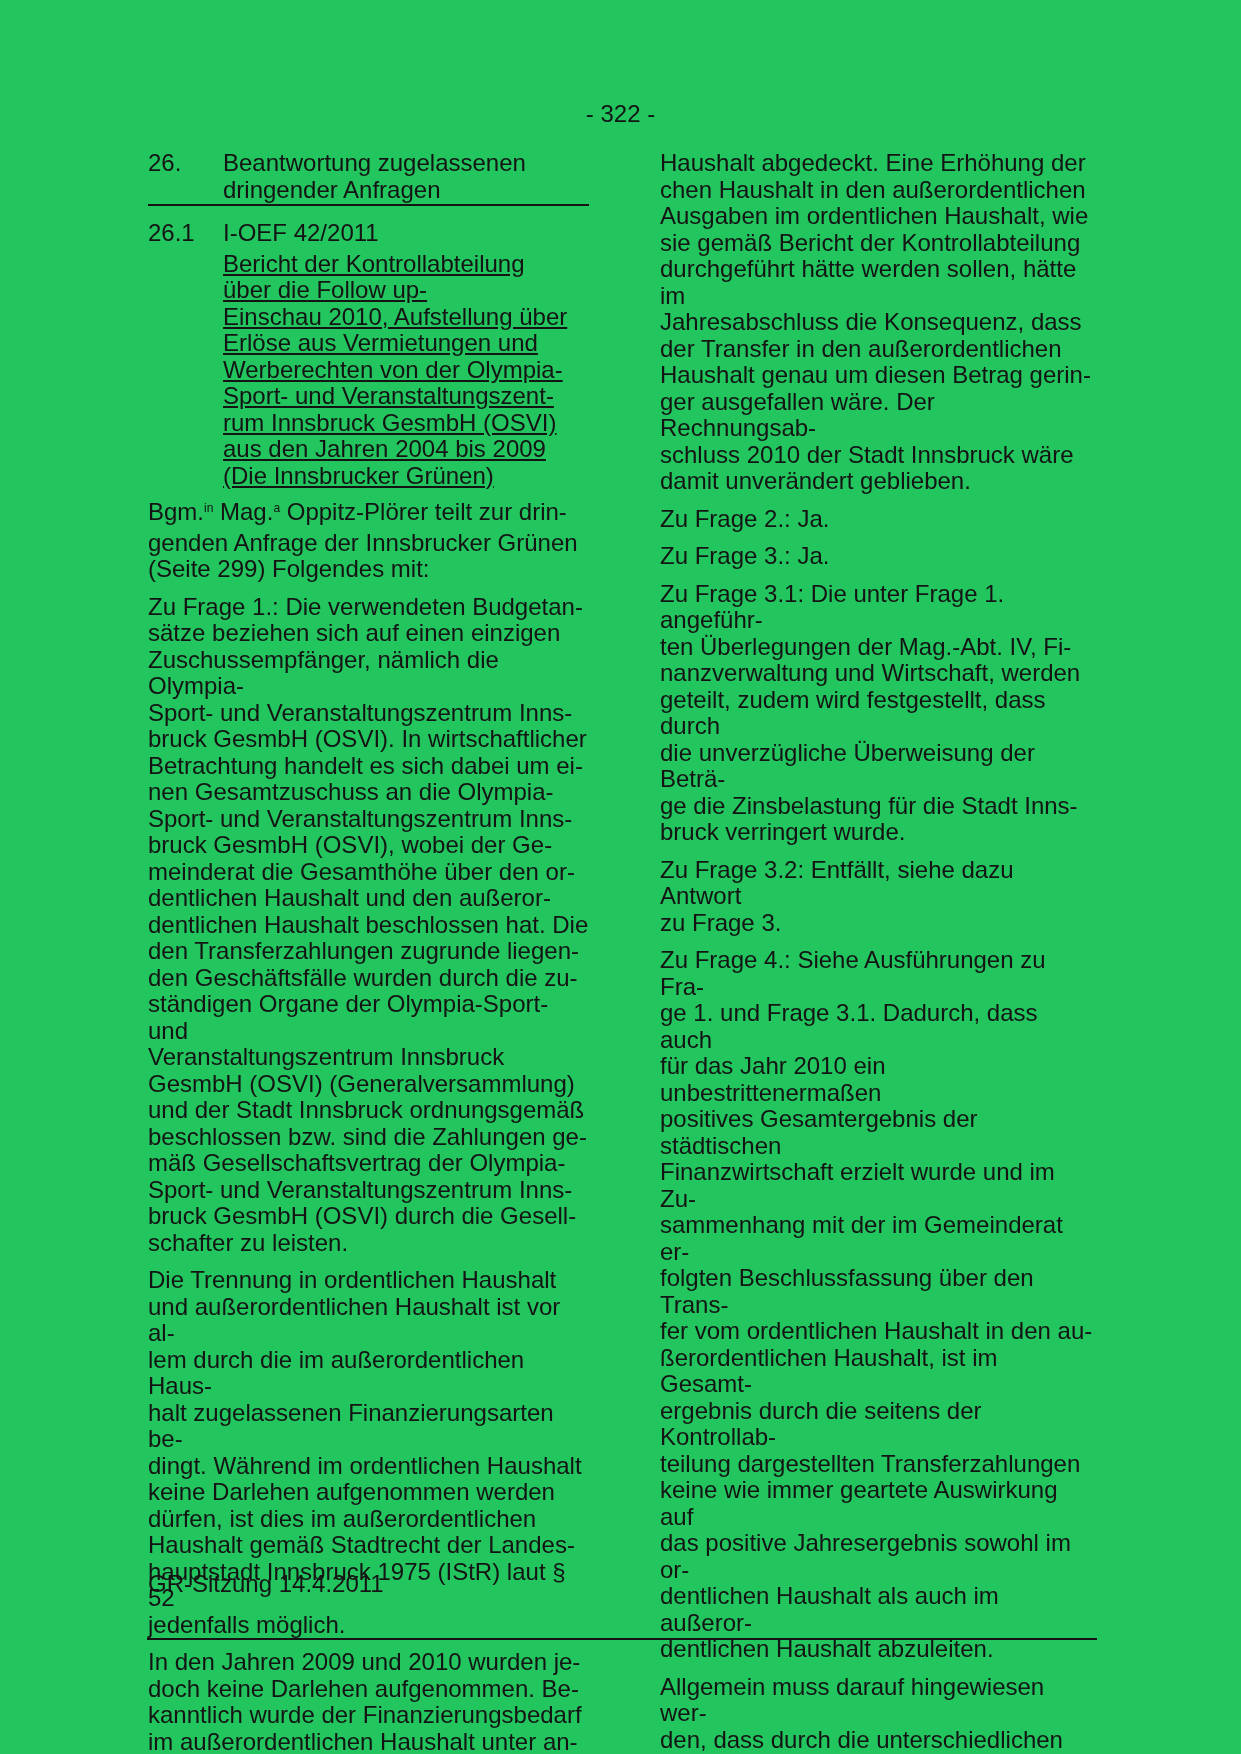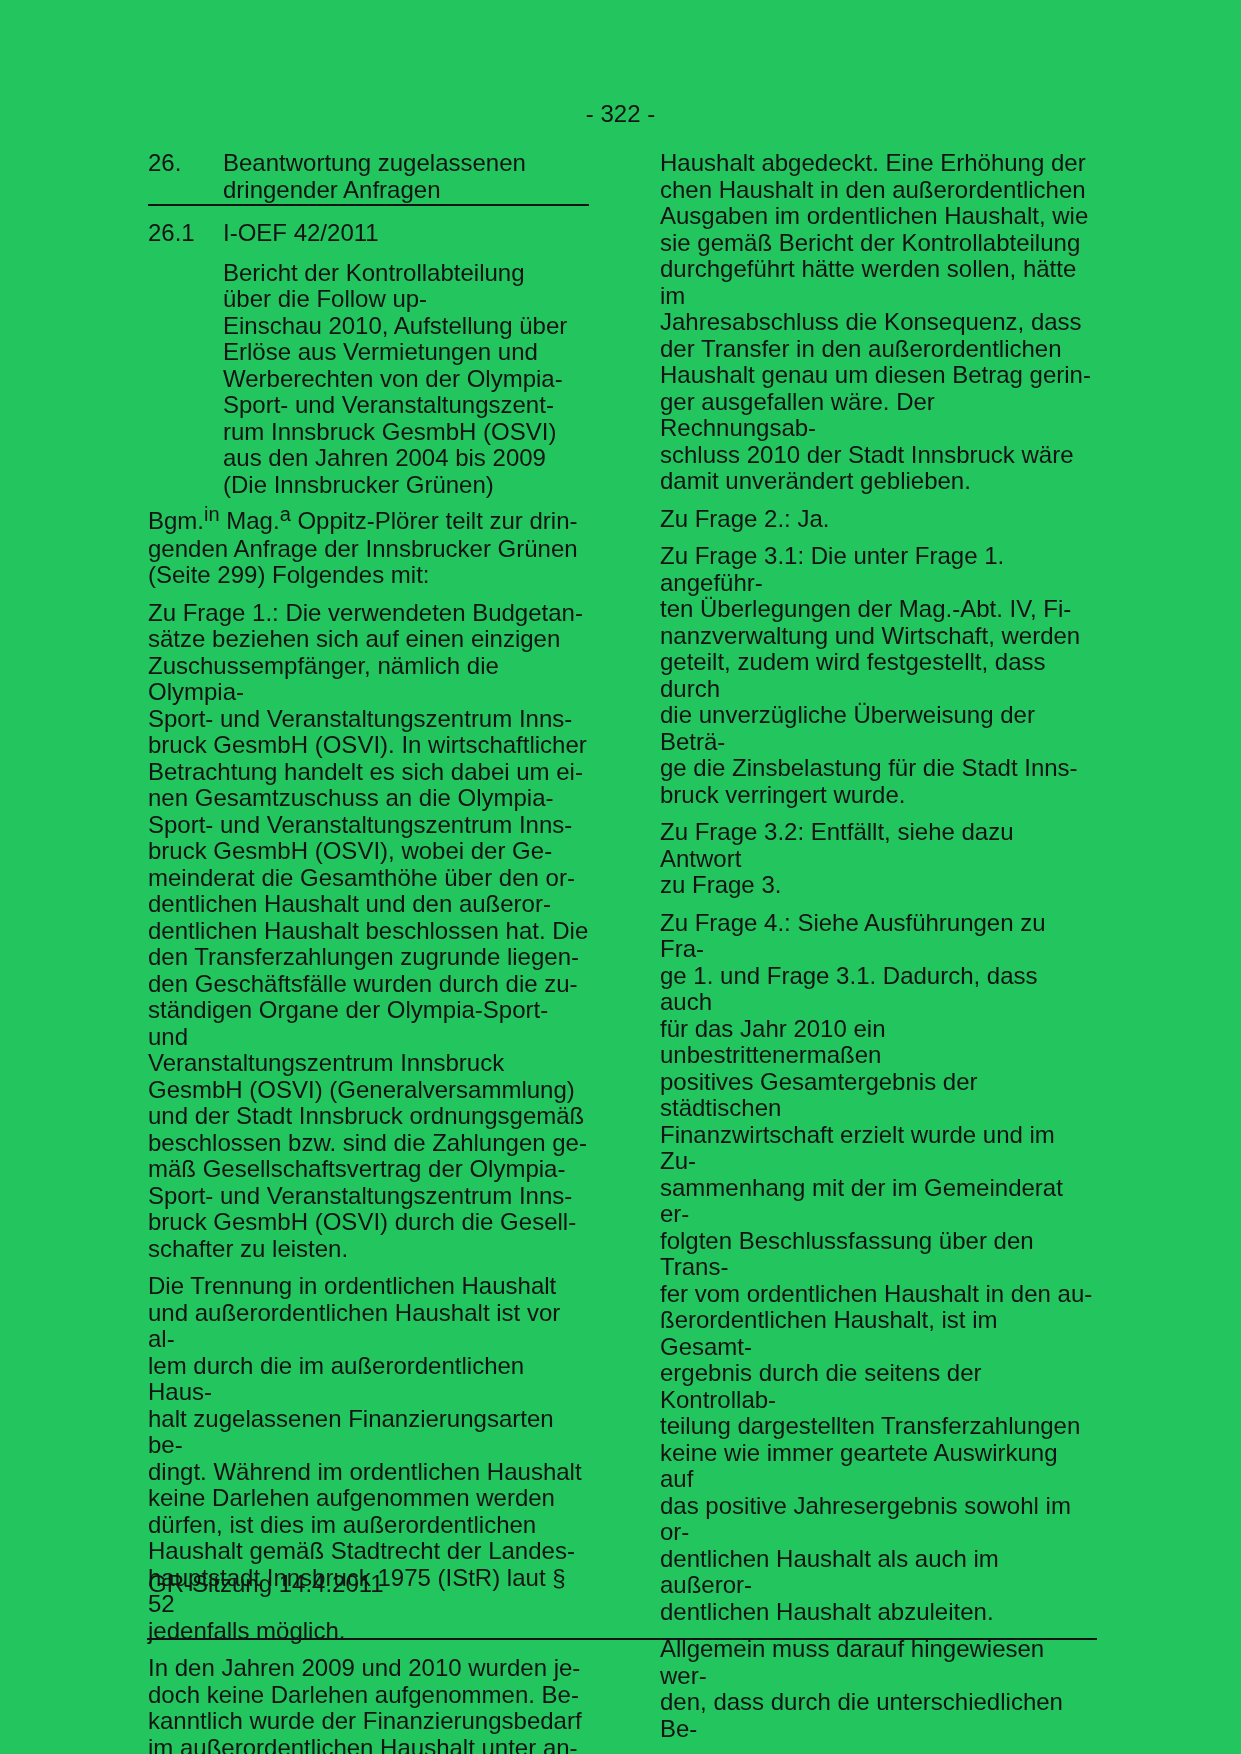--- a/index.html
+++ b/index.html
@@ -36,27 +36,28 @@
   .h-row { display: flex; align-items: flex-start; }
   .h-num { flex: 0 0 75px; }
   .h-title { flex: 1 1 auto; }
   .h-rule {
     border: 0;
     border-top: 2px solid #141414;
     margin: 1px 0 14px 0;
     width: 100%;
   }
   .subject-block {
-    margin: 13px 0 0 75px;
+    margin: 4px 0 0 75px;
+    text-decoration: underline;
   }
   .para { margin: 0 0 11px 0; }
   .para:last-child { margin-bottom: 0; }
   .intro-para { margin: 10px 0 11px 0; }
   .sup {
-    font-size: 20px;
+    font-size: 12px;
     position: relative;
     top: -8px;
   }
   .footer-rule {
     position: absolute;
     left: 147px;
     top: 1638px;
     width: 950px;
     border: 0;
     border-top: 2px solid #141414;
@@ -169,20 +170,23 @@
         <div class="ln">der Transfer in den außerordentlichen</div>
         <div class="ln">Haushalt genau um diesen Betrag gerin-</div>
         <div class="ln">ger ausgefallen wäre. Der Rechnungsab-</div>
         <div class="ln">schluss 2010 der Stadt Innsbruck wäre</div>
         <div class="ln">damit unverändert geblieben.</div>
       </div>
     <div class="para">
         <div class="ln">Zu Frage 2.: Ja.</div>
       </div>
     <div class="para">
+        <div class="ln">Zu Frage 3.: Ja.</div>
+      </div>
+    <div class="para">
         <div class="ln">Zu Frage 3.1: Die unter Frage 1. angeführ-</div>
         <div class="ln">ten Überlegungen der Mag.-Abt. IV, Fi-</div>
         <div class="ln">nanzverwaltung und Wirtschaft, werden</div>
         <div class="ln">geteilt, zudem wird festgestellt, dass durch</div>
         <div class="ln">die unverzügliche Überweisung der Beträ-</div>
         <div class="ln">ge die Zinsbelastung für die Stadt Inns-</div>
         <div class="ln">bruck verringert wurde.</div>
       </div>
     <div class="para">
         <div class="ln">Zu Frage 3.2: Entfällt, siehe dazu Antwort</div>

